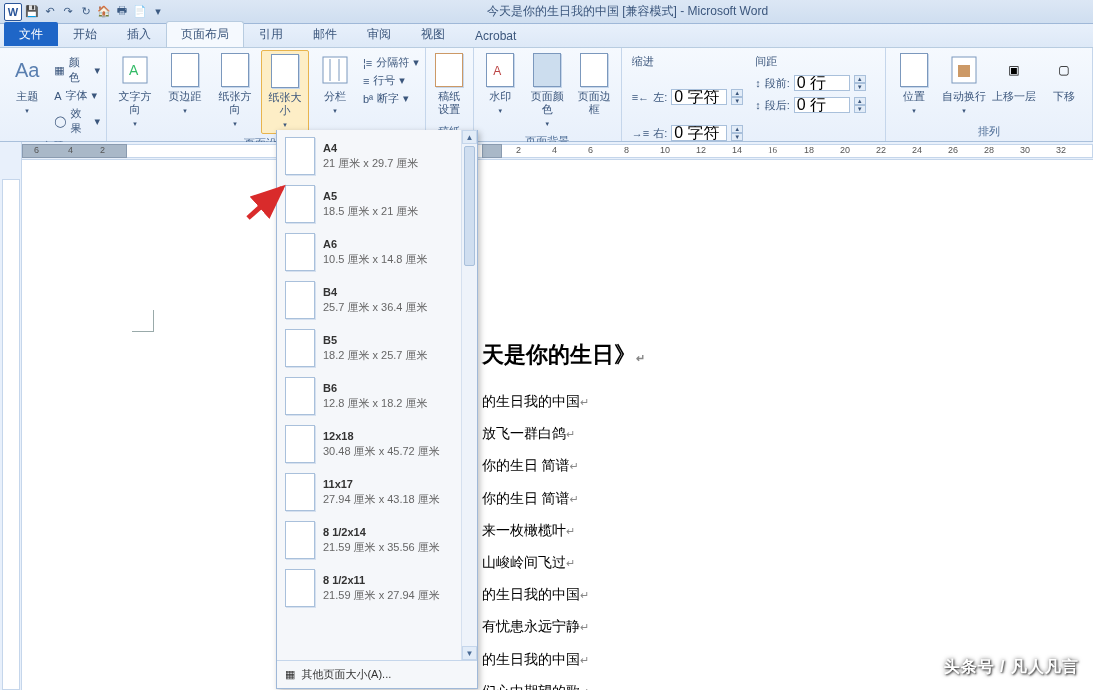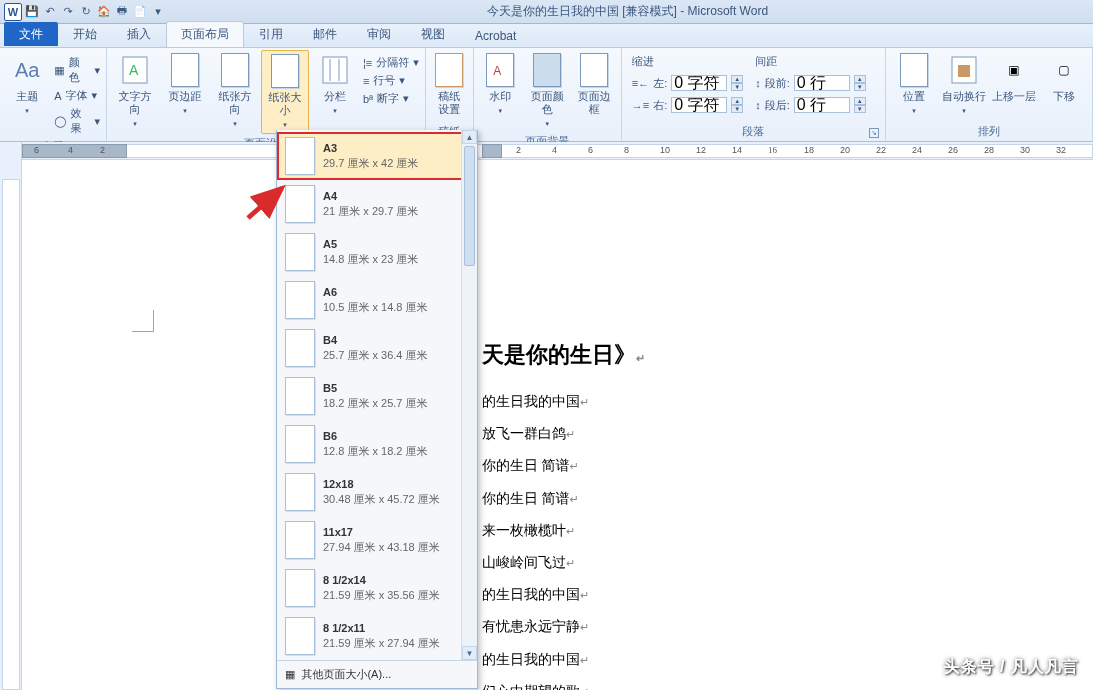--- a/index.html
+++ b/index.html
@@ -219,21 +219,21 @@
             <div class="page-ic"></div>
           </div>
           <div class="blabel">页面边框</div>
         </div>
     </div>
     <div class="group-label">页面背景</div>
   </div>
 
   <div class="group" style="width:272px">
     <div class="group-body" style="gap:12px;padding:4px 6px">
-      <div class="small-stack" style="gap:6px">
+      <div class="small-stack" style="gap:20px">
         <div style="font-size:11px;color:#3b567c">缩进</div>
         <div class="spin">
             <span>≡←</span>
             <span>左:</span>
             <input value="0 字符" style="">
             <div class="spin-btns">
               <div>▲</div>
               <div>▼</div>
             </div>
           </div>
@@ -349,39 +349,32 @@
         <p><span>有忧患永远宁静</span><span class="sym">↵</span></p>
         <p><span>的生日我的中国</span><span class="sym">↵</span></p>
         <p><span>们心中期望的歌</span><span class="sym">↵</span></p>
       </div>
     </div>
   </div>
 </div>
 
 <div class="dropdown">
   <div class="dd-items" id="dd-items">
-      <div class="dd-item hl">
-        <div class="dd-page-ic"></div>
-        <div class="dd-txt">
-          <div class="dd-name">A3</div>
-          <div class="dd-dim">29.7 厘米 x 42 厘米</div>
-        </div>
-      </div>
       <div class="dd-item">
         <div class="dd-page-ic"></div>
         <div class="dd-txt">
           <div class="dd-name">A4</div>
           <div class="dd-dim">21 厘米 x 29.7 厘米</div>
         </div>
       </div>
       <div class="dd-item">
         <div class="dd-page-ic"></div>
         <div class="dd-txt">
           <div class="dd-name">A5</div>
-          <div class="dd-dim">14.8 厘米 x 23 厘米</div>
+          <div class="dd-dim">18.5 厘米 x 21 厘米</div>
         </div>
       </div>
       <div class="dd-item">
         <div class="dd-page-ic"></div>
         <div class="dd-txt">
           <div class="dd-name">A6</div>
           <div class="dd-dim">10.5 厘米 x 14.8 厘米</div>
         </div>
       </div>
       <div class="dd-item">

